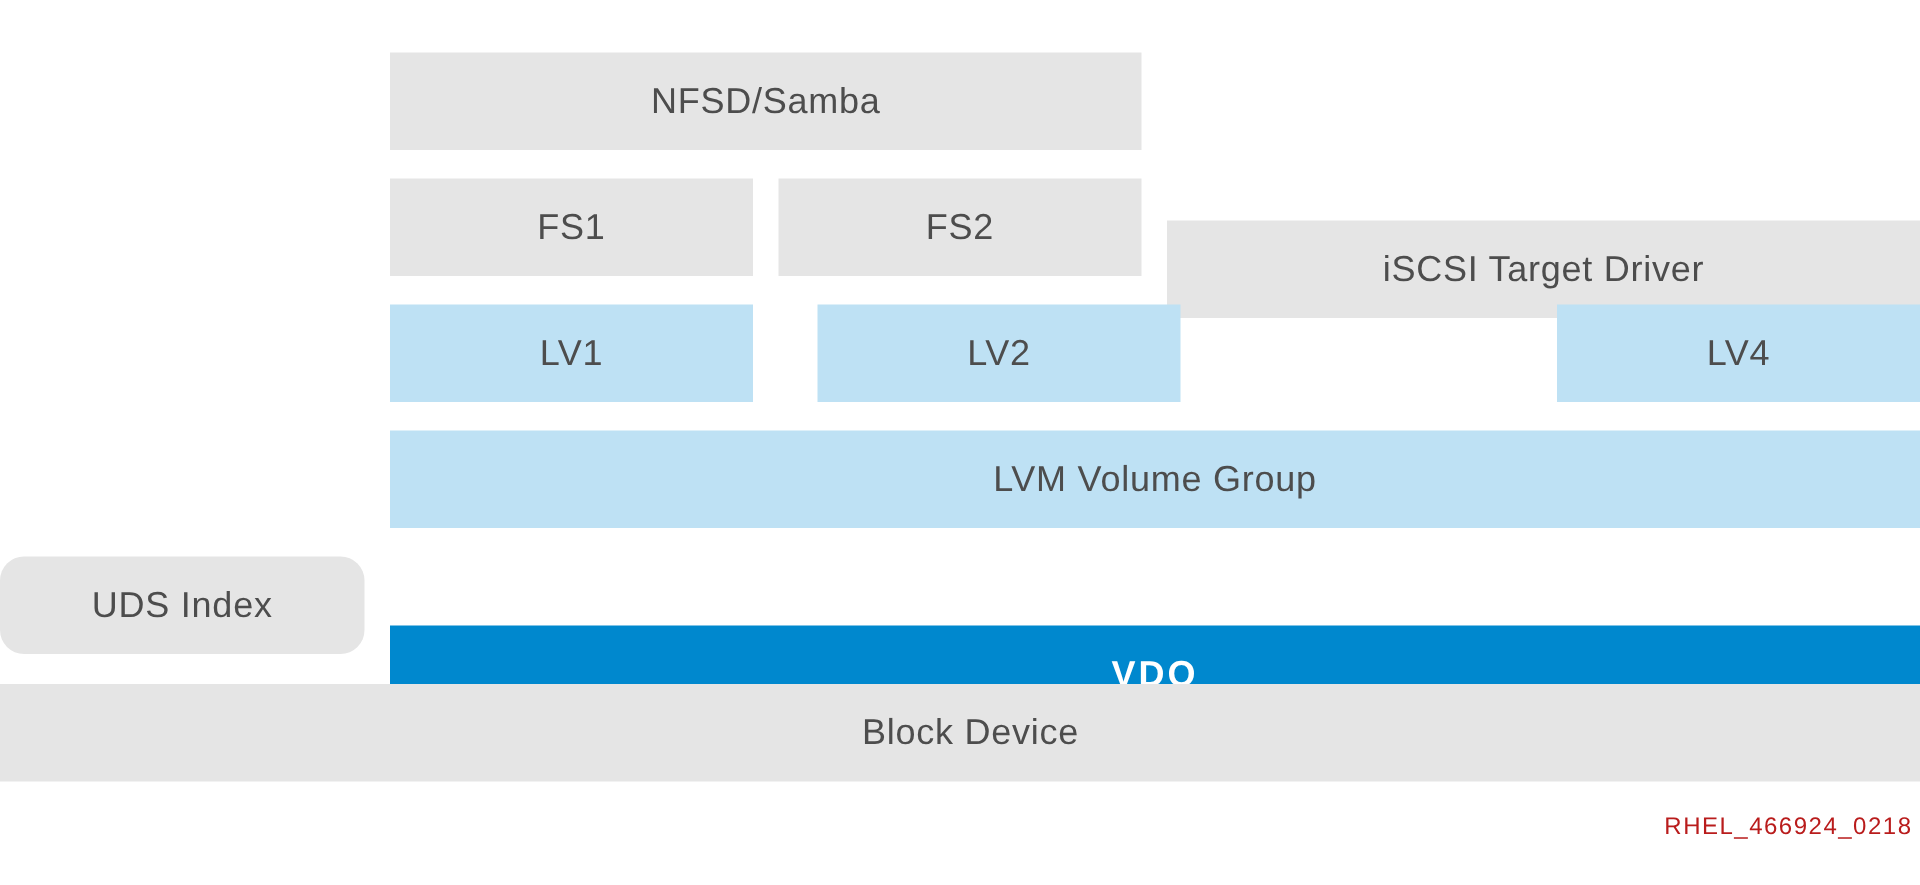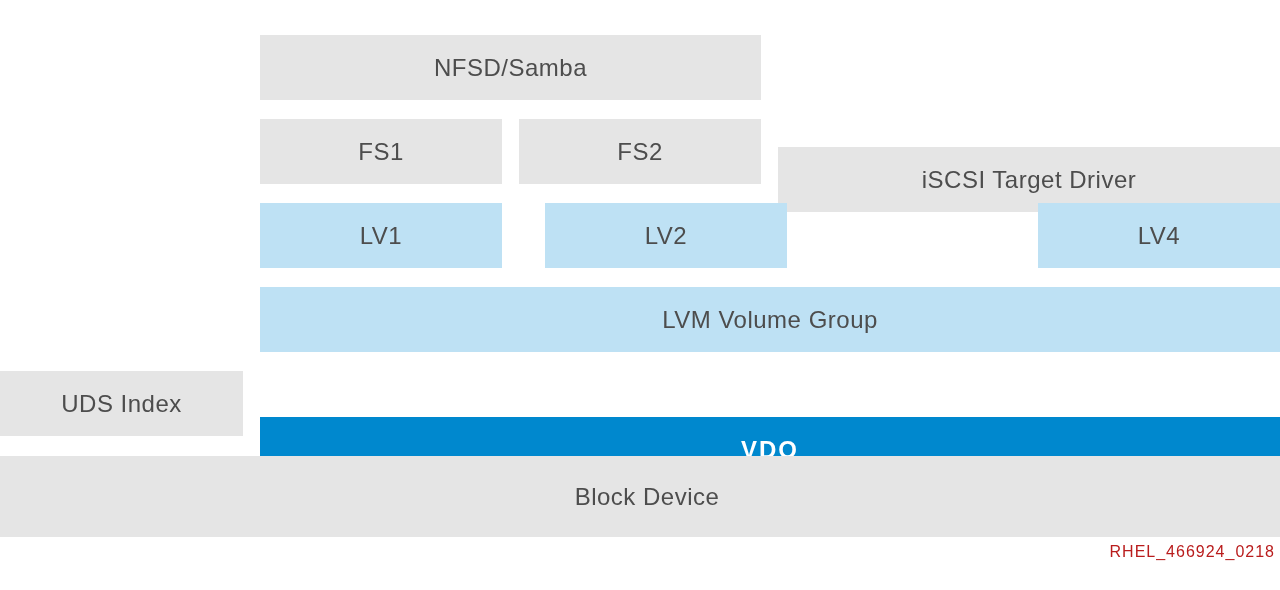--- a/index.html
+++ b/index.html
@@ -32,23 +32,23 @@
   
   #nfsd-samba   { left: 260px;  top: 35px;  width: 501px;  height: 65px; }
   #fs1          { left: 260px;  top: 119px; width: 242px;  height: 65px; }
   #fs2          { left: 519px;  top: 119px; width: 242px;  height: 65px; }
   #iscsi        { left: 778px;  top: 119px; width: 502px;  height: 65px; margin-top: 28px; }
   #lv1          { left: 260px;  top: 203px; width: 242px;  height: 65px; }
   #lv2          { left: 519px;  top: 203px; width: 242px;  height: 65px; margin-left: 26px; }
   #lv3          { left: 778px;  top: 203px; width: 242px;  height: 65px; }
   #lv4          { left: 1038px; top: 203px; width: 242px;  height: 65px; }
   #lvm-vg       { left: 260px;  top: 287px; width: 1020px; height: 65px; }
-  #uds-index    { left: 0px;    top: 371px; width: 243px;  height: 65px; }
+  #uds-index    { left: 0px;    top: 371px; width: 243px;  height: 65px; border-radius: 16px; }
   #vdo          { left: 260px;  top: 371px; width: 1020px; height: 65px; margin-top: 46px; }
-  #block-device { left: 0px;    top: 456px; width: 1280px; height: 81px; padding-left: 14px; }
+  #block-device { left: 0px;    top: 456px; width: 1280px; height: 65px; padding-left: 14px; }
 
   .watermark {
     position: absolute;
     right: 5px;
     top: 543px;
     font-size: 16px;
     letter-spacing: 1px;
     color: #b91c1c;
   }
 </style>

